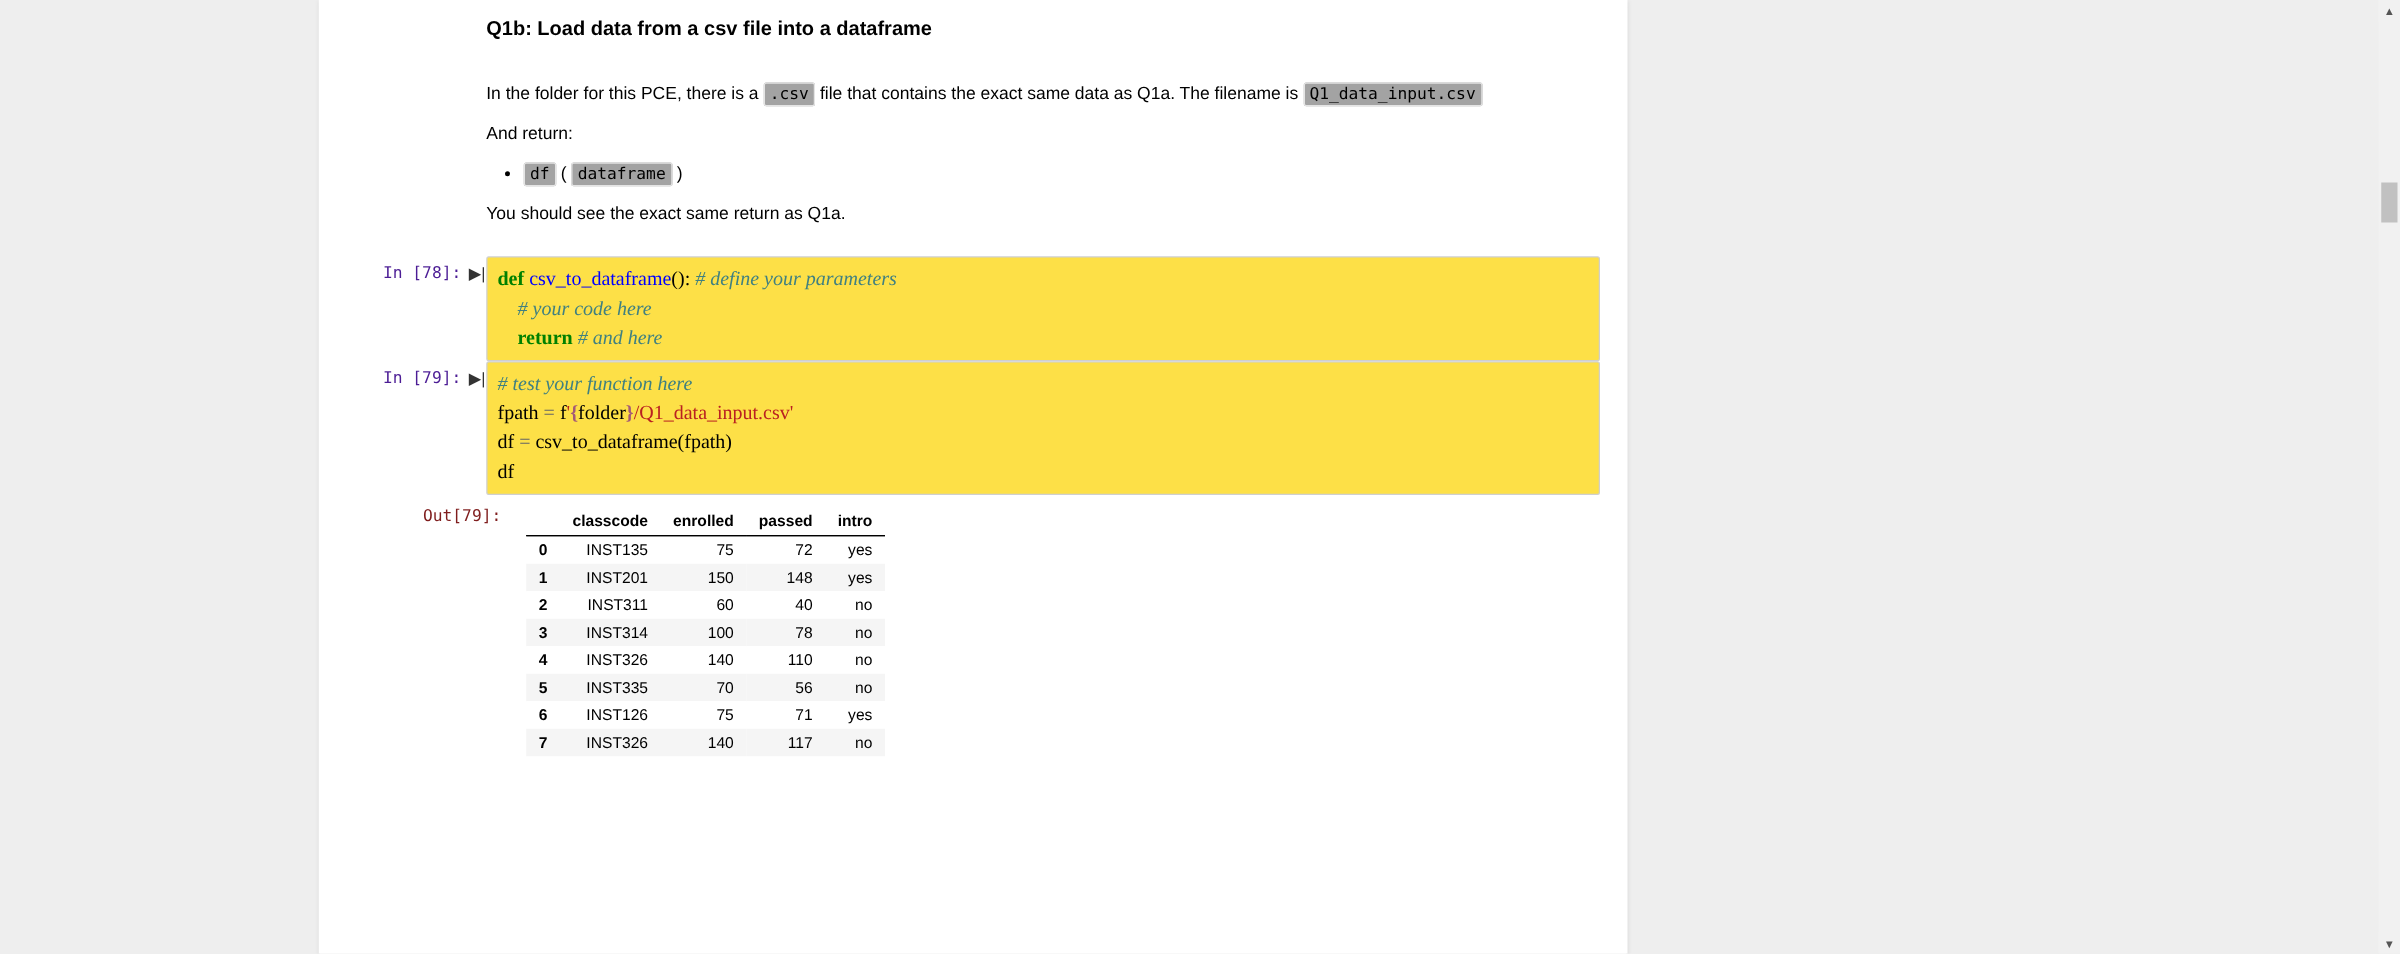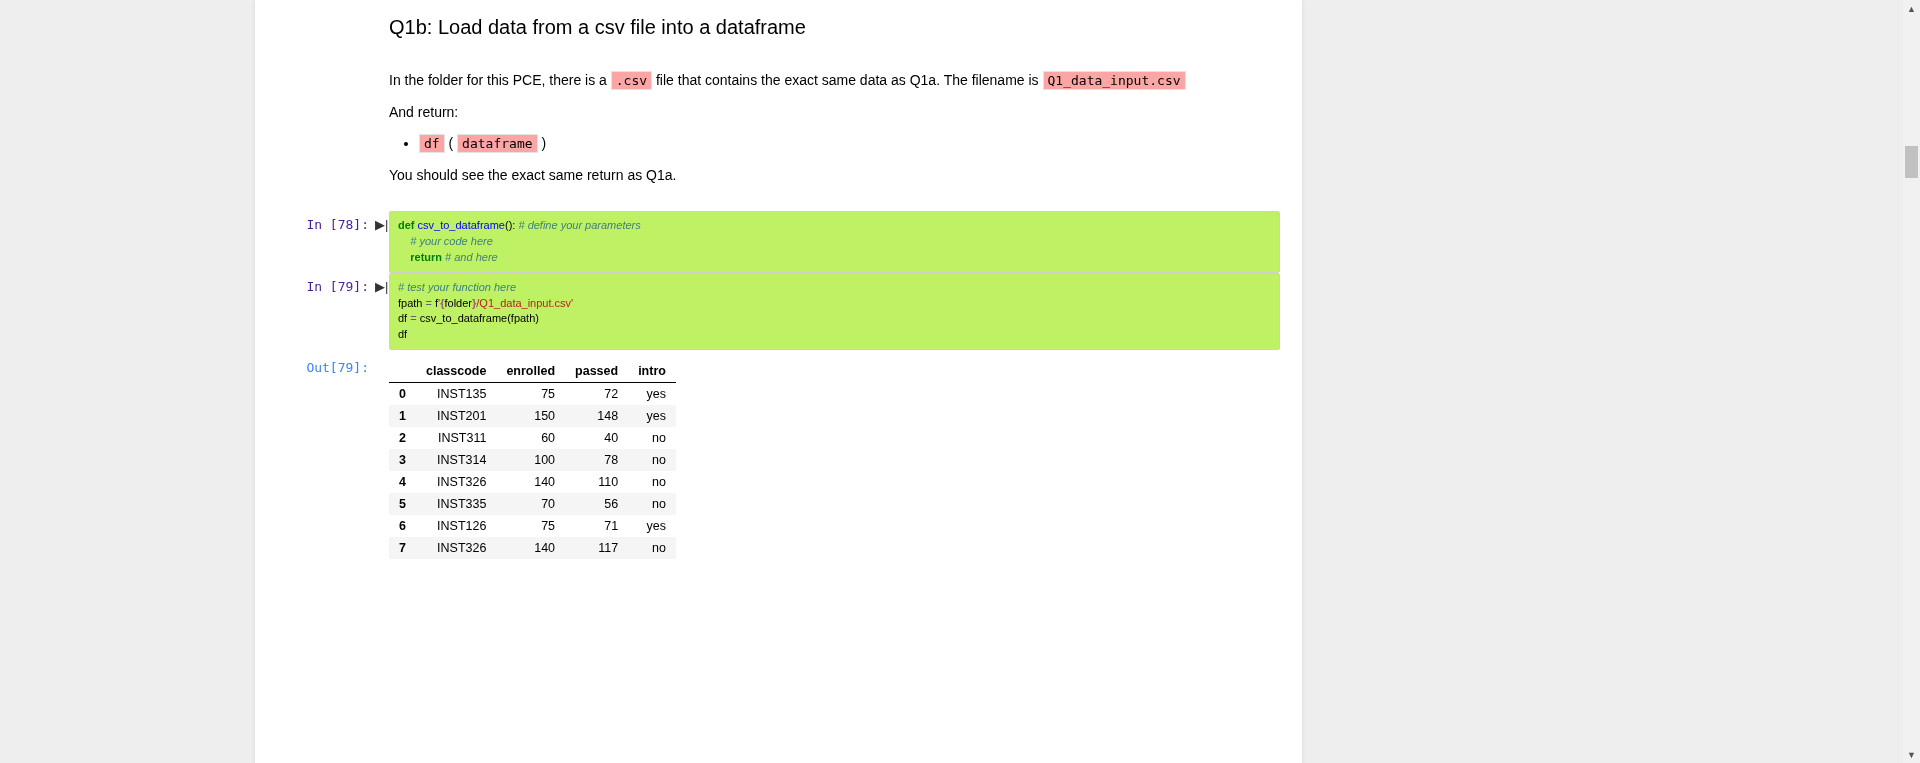--- a/index.html
+++ b/index.html
@@ -38,63 +38,64 @@
     width: 120px;
     flex: 0 0 120px;
     text-align: right;
     font-family: monospace;
     font-size: 13px;
     padding: 6px 6px 6px 0;
     color: #4c1d95;
     box-sizing: border-box;
   }
   .prompt.out {
-    color: #3b82f6;
+    color: #7f1d1d;
+    margin-left: 32px;
   }
   .run-arrow-col {
     width: 14px;
     flex: 0 0 14px;
     padding-top: 6px;
     font-size: 13px;
     color: #333;
     text-align: left;
   }
   .content-col {
     flex: 1;
     padding-right: 18px;
   }
   .text-content {
     padding: 0 0 0 0;
     line-height: 1.55;
     font-size: 14px;
     color: #000;
   }
   .text-content h3 {
-    font-size: 20px;
-    font-weight: 400;
+    font-size: 16px;
+    font-weight: 700;
     margin: 6px 0 27px 0;
   }
   .text-content p { margin: 10px 0; }
   .text-content ul { margin: 6px 0 10px 0; padding-left: 30px; }
   .text-content li { margin: 2px 0; }
   code.inline {
     font-family: monospace;
     font-size: 13px;
-    background: #fca5a5;
+    background: #a3a3a3;
     border: 1px solid #e4e4e4;
     border-radius: 2px;
     padding: 1px 4px;
   }
   .code-block {
-    background: #bef264;
+    background: #fde047;
     border: 1px solid #cfcfcf;
     border-radius: 2px;
     padding: 6px 8px;
-    font-family: Liberation Sans, sans-serif;
-    font-size: 11px;
+    font-family: Liberation Serif, serif;
+    font-size: 16px;
     line-height: 1.45;
     white-space: pre;
     color: #000;
     margin-right: 4px;
   }
   .tok-kw { color: #008000; font-weight: bold; }
   .tok-fn { color: #0000FF; }
   .tok-cm { color: #408080; font-style: italic; }
   .tok-op { color: #666666; }
   .tok-str { color: #BA2121; }

